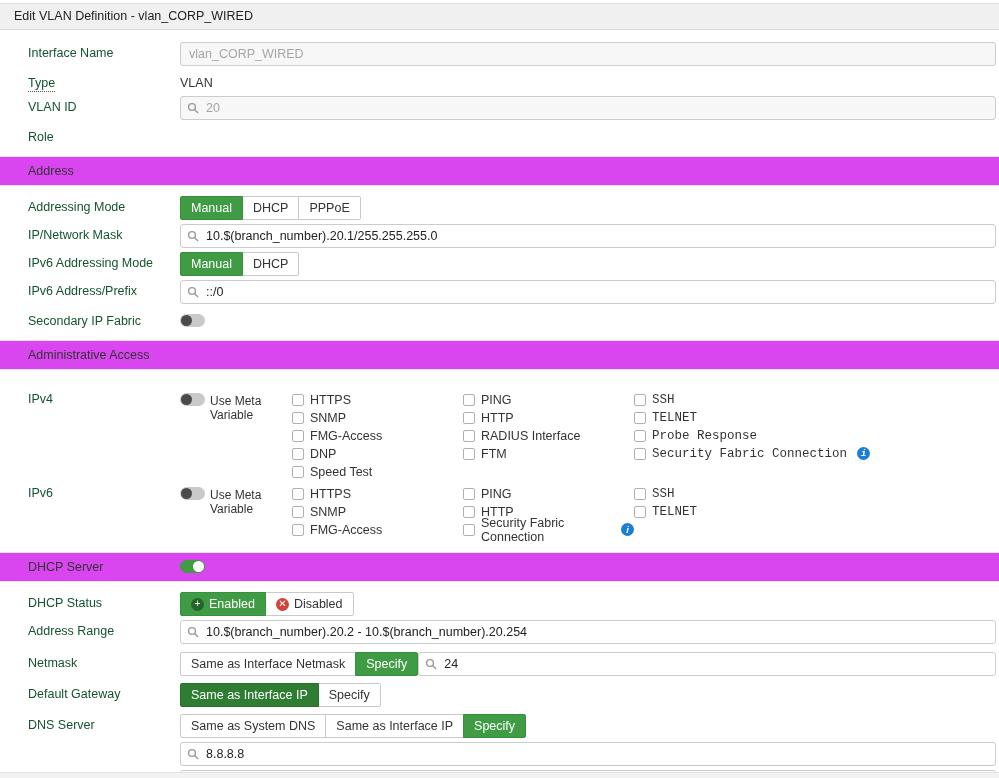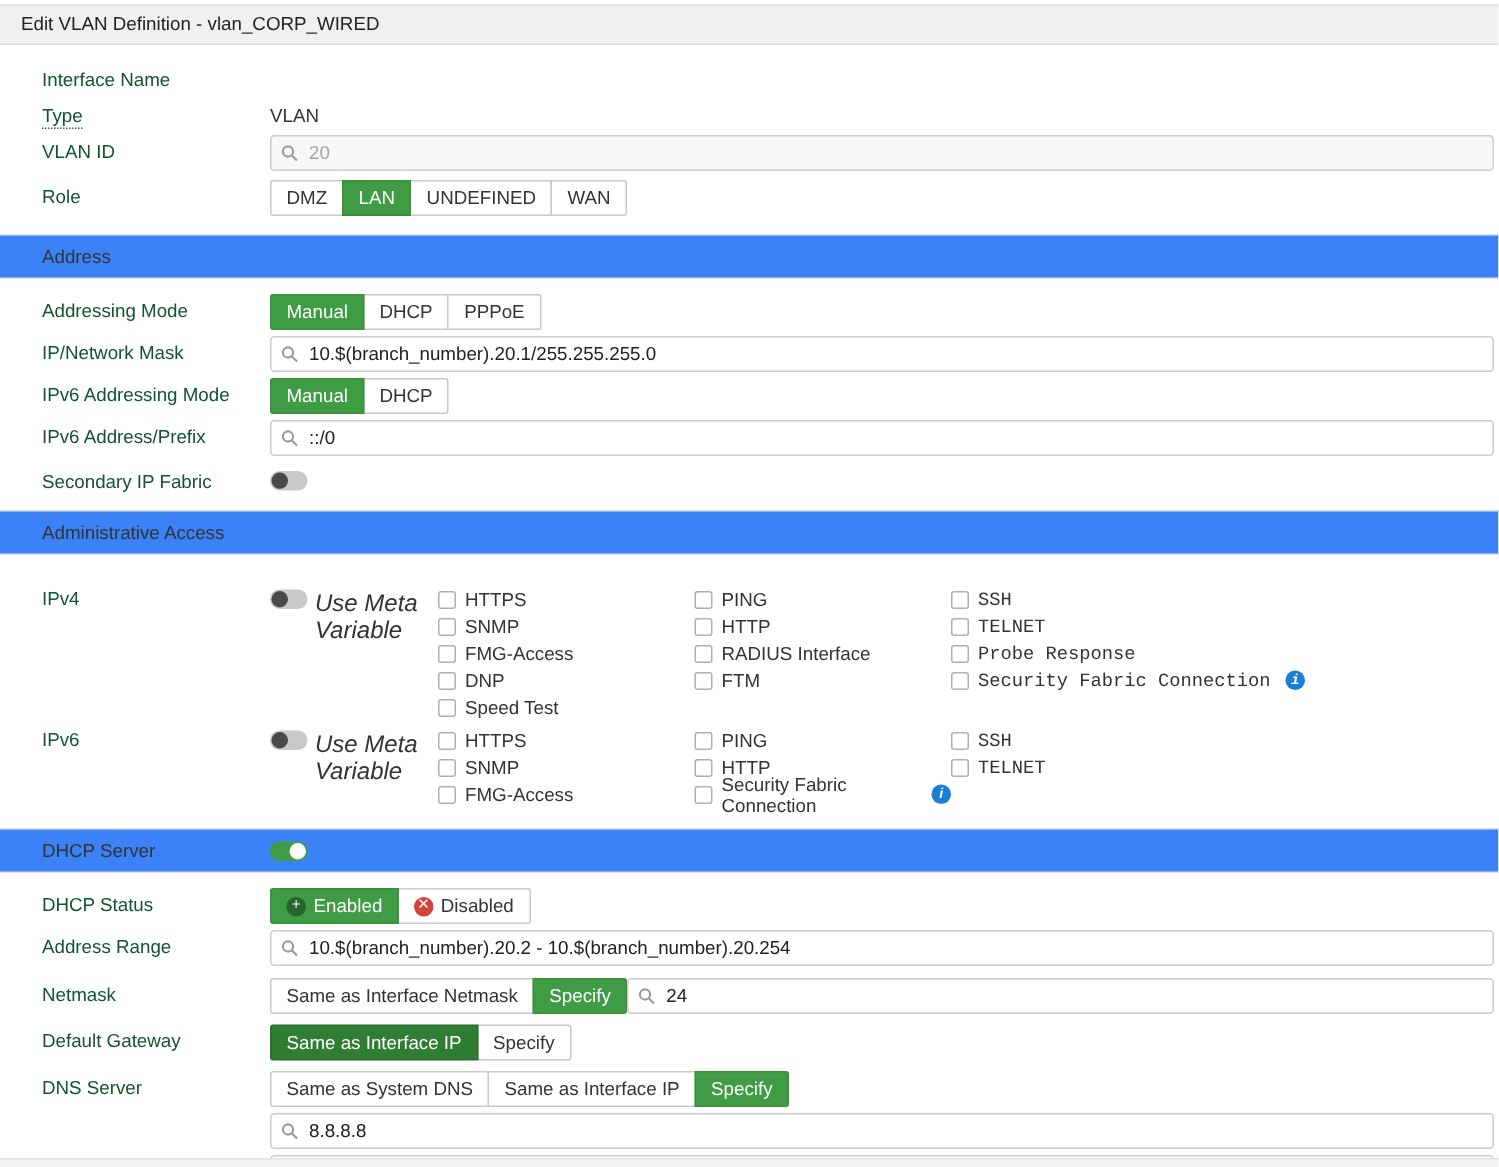--- a/index.html
+++ b/index.html
@@ -15,28 +15,28 @@
     margin-top: 3px;
     background: #f0f0f0;
     border-top: 1px solid #e0e0e0;
     border-bottom: 1px solid #d9d9d9;
     padding: 5px 14px 6px 14px;
     color: #222;
   }
 
   
   .section-bar {
-    background: #3b82f6;
+    background: #d946ef;
     border-top: 1px solid #e2e2e2;
     border-bottom: 1px solid #e2e2e2;
     padding: 7px 12px 7px 28px;
     margin-top: 12px;
     color: #333;
   }
-  .dhcp-bar { display: flex; align-items: flex-end; }
+  .dhcp-bar { display: flex; align-items: flex-start; }
   .dhcp-bar-label { width: 152px; flex-shrink: 0; }
 
   
   .row { display: flex; align-items: flex-start; padding: 0 3px 0 28px; margin-top: 6px; }
   .row.tight { margin-top: 4px; }
   .row-label { width: 152px; flex-shrink: 0; padding-top: 4px; color: #14532d; }
   .row-control { flex: 1; min-width: 0; }
   .flex-control { display: flex; align-items: flex-start; }
   .static-value { padding-top: 4px; }
   .tip-underline { border-bottom: 1px dotted #555; padding-bottom: 1px; cursor: help; }
@@ -75,21 +75,21 @@
   .toggle .knob {
     position: absolute; top: 1px; left: 1px; width: 11px; height: 11px;
     border-radius: 50%; background: #4a4a4a;
   }
   .toggle.on { background: #3f9c44; }
   .toggle.on .knob { left: auto; right: 1px; background: #fff; }
 
   
   .admin-control { display: flex; align-items: flex-start; }
   .meta-block { width: 112px; flex-shrink: 0; display: flex; gap: 5px; align-items: flex-start; }
-  .meta-label { font-size: 16px; padding-top: 2px; color: #333; font-style: italic; }
+  .meta-label { font-size: 12px; padding-top: 2px; color: #333; }
   .cb-grid { display: flex; flex: 1; }
   .cb-col { width: 171px; flex-shrink: 0; }
   .cb-col:last-child { width: auto; font-family: Liberation Mono, monospace; }
   .cb-item { display: flex; align-items: center; gap: 6px; height: 15px; margin-bottom: 3px; cursor: pointer; }
   .cb {
     width: 12px; height: 12px; border: 1px solid #b0b0b0; border-radius: 2px;
     background: #fff; flex-shrink: 0;
   }
 
   
@@ -116,20 +116,25 @@
 </style>
 </head>
 <body>
 
 <div class="titlebar">
   <span>Edit VLAN Definition - vlan_CORP_WIRED</span>
 </div>
 
 <div class="row" style="margin-top:12px;">
   <div class="row-label">Interface Name</div>
+  <div class="row-control">
+    <div class="input-wrap">
+      <input class="text" type="text" disabled="" value="vlan_CORP_WIRED" style="">
+    </div>
+  </div>
 </div>
 
 <div class="row">
   <div class="row-label">
     <span class="tip-underline">Type</span>
   </div>
   <div class="row-control">
     <div class="static-value">VLAN</div>
   </div>
 </div>
@@ -144,28 +149,20 @@
             <line x1="7.6" y1="7.6" x2="11" y2="11" stroke="#999" stroke-width="1.4"></line>
           </svg>
       </span>
       <input class="text with-icon" type="text" disabled="" value="20" style="">
     </div>
   </div>
 </div>
 
 <div class="row">
   <div class="row-label">Role</div>
-  <div class="row-control">
-    <div class="seg">
-      <button class="seg-btn">DMZ</button>
-      <button class="seg-btn selected">LAN</button>
-      <button class="seg-btn">UNDEFINED</button>
-      <button class="seg-btn">WAN</button>
-    </div>
-  </div>
 </div>
 
 <div class="section-bar">
   <span>Address</span>
 </div>
 
 <div class="row" style="margin-top:10px;">
   <div class="row-label">Addressing Mode</div>
   <div class="row-control">
     <div class="seg">

